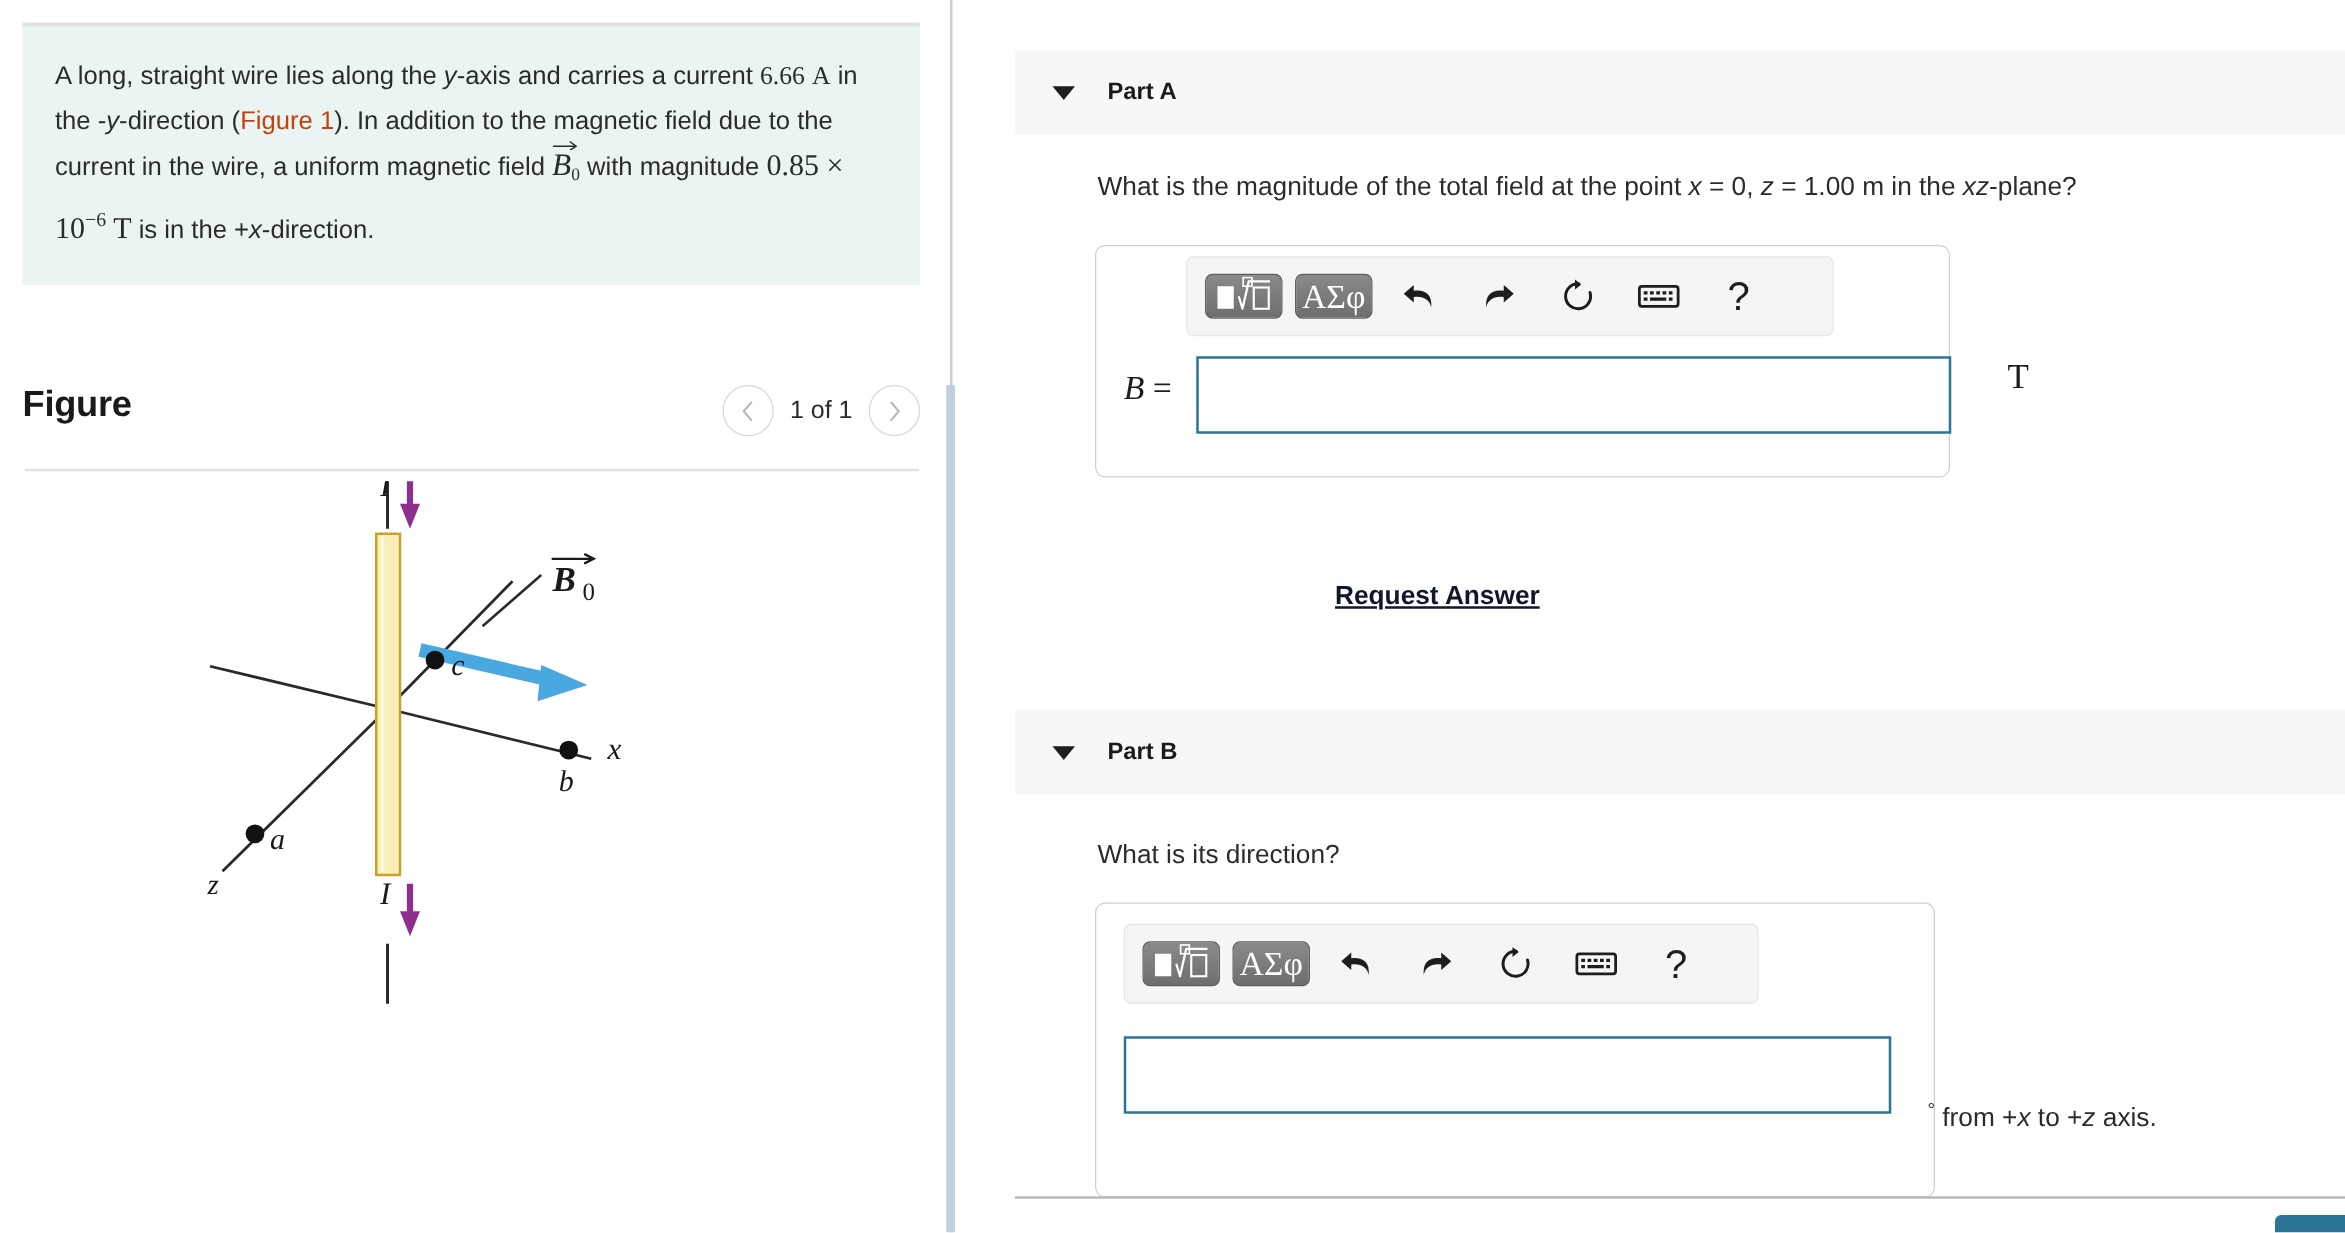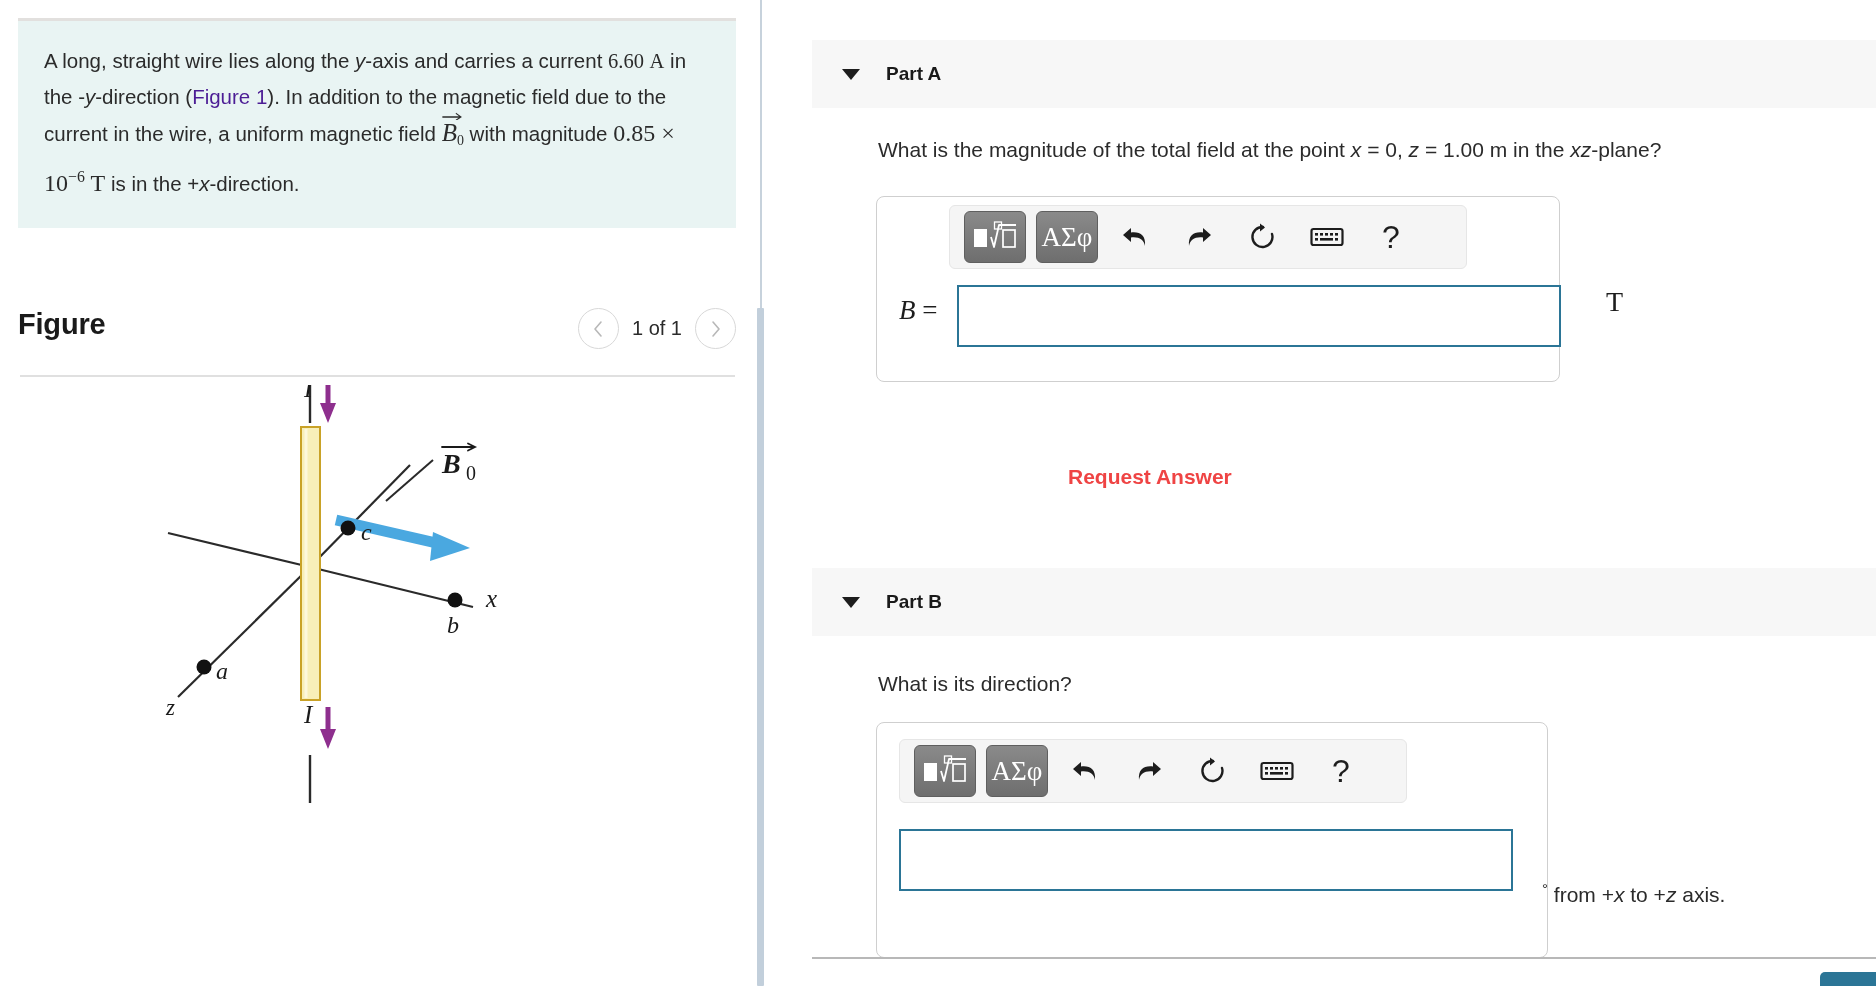--- a/index.html
+++ b/index.html
@@ -28,21 +28,21 @@
   }
   .statement-text {
     font-size: 20.5px;
     line-height: 36px;
     color: #2b2b2b;
     font-family: "Liberation Sans", sans-serif;
   }
   .statement-text i { font-style: italic; }
   .mathserif { font-family: "Liberation Serif", serif; font-style: normal; }
   .mathserif-i { font-family: "Liberation Serif", serif; font-style: italic; }
-  .figlink { color: #4c1d95; }
+  .figlink { color: #c2410c; }
   .vecwrap { position: relative; display: inline-block; }
   .vecwrap .vbar {
     position: absolute; left: 0; right: 2px; top: -4px; height: 9px;
   }
   .vecwrap .vbar svg { width: 100%; height: 100%; display: block; }
   sup.exp { font-size: 0.66em; vertical-align: super; font-family: "Liberation Serif", serif; }
   sub.sub0 { font-size: 0.68em; vertical-align: -0.28em; font-family: "Liberation Serif", serif; font-style: normal;}
 
   .figure-header {
     position: absolute; left: 18px; top: 308px;
@@ -121,21 +121,21 @@
   .mathtoolbar {
     position: absolute;
     background: #f5f5f5;
     border: 1px solid #e6e6e6;
     border-radius: 6px;
     display: flex; align-items: center;
     padding: 0 14px;
     gap: 10px;
   }
   .tb-btn-dark {
-    width: 62px; height: 52px;
+    width: 62px; height: 36px;
     border-radius: 6px;
     background: linear-gradient(180deg, #8a8a8a 0%, #6e6e6e 100%);
     border: 1px solid #5f5f5f;
     display: flex; align-items: center; justify-content: center;
     color: #fff;
   }
   .tb-btn-dark.greek {
     font-family: "Liberation Serif", serif;
     font-size: 27px; letter-spacing: 0px;
   }
@@ -181,22 +181,23 @@
     color: #fff;
     border: none;
     border-radius: 5px;
     font-size: 23px;
     font-family: "Liberation Sans", sans-serif;
     padding: 0;
     display: flex; align-items: center; justify-content: center;
   }
   .request-link {
     position: absolute;
-    color: #ef4444;
+    color: #0f172a;
     font-size: 21px; font-weight: bold;
+    text-decoration: underline;
     white-space: nowrap;
   }
   .bottom-divider {
     position: absolute; left: 42px; top: 957px;
     width: 1064px; height: 2px; background: #b8b8b8;
   }
   .bottom-submit-peek {
     position: absolute; left: 1050px; top: 972px;
     width: 120px; height: 50px;
     background: #2b7596; border-radius: 5px;
@@ -205,21 +206,21 @@
 </head>
 <body>
 
 <div class="page">
 
   <div class="left-panel">
 
     <div class="statement-box">
       <div class="statement-text">
         A long, straight wire lies along the <i>y</i>-axis and carries a
-        current <span class="mathserif">6.60</span>&nbsp;<span class="mathserif">A</span>
+        current <span class="mathserif">6.66</span>&nbsp;<span class="mathserif">A</span>
         in the -<i>y</i>-direction (<span class="figlink">Figure 1</span>). In addition to
         the magnetic field due to the current in the wire, a
         uniform magnetic field <span class="vecwrap"><span class="vbar">
               <svg viewBox="0 0 30 9" preserveAspectRatio="none">
                 <path d="M1 6 L27 6 M21 2.5 L28 6 L21 9" stroke="#2b2b2b" stroke-width="1.3" fill="none" stroke-linecap="round"></path>
               </svg>
             </span><span class="mathserif-i" style="font-size:25px;">B</span><sub class="sub0">0</sub></span> with magnitude
         <span class="mathserif" style="font-size:24px;"><span>0.85</span> × 10<sup class="exp">−6</sup></span>
         <span class="mathserif" style="font-size:24px;">T</span> is in the +<i>x</i>-direction.
       </div>

